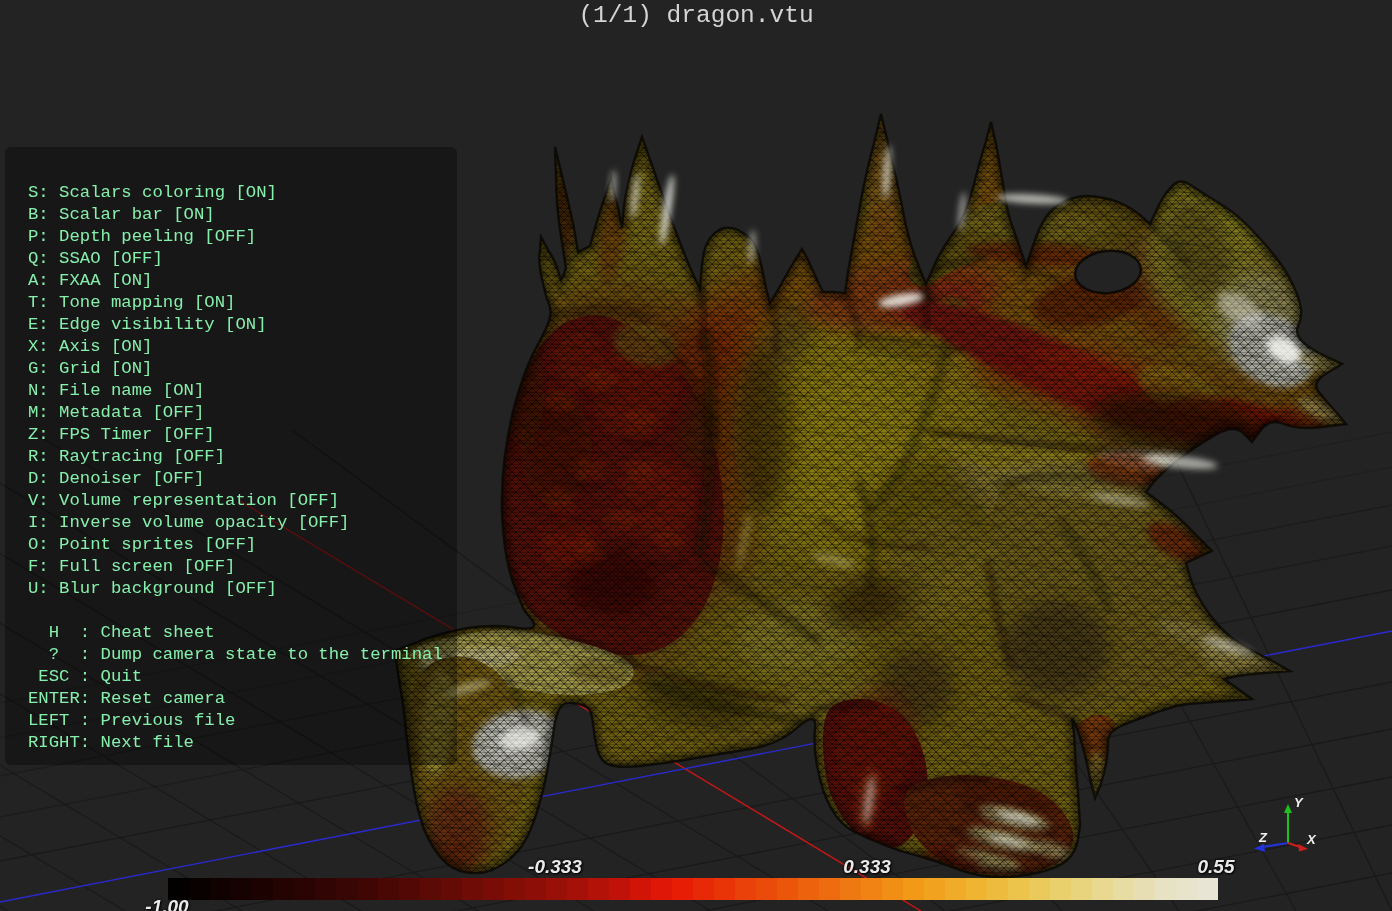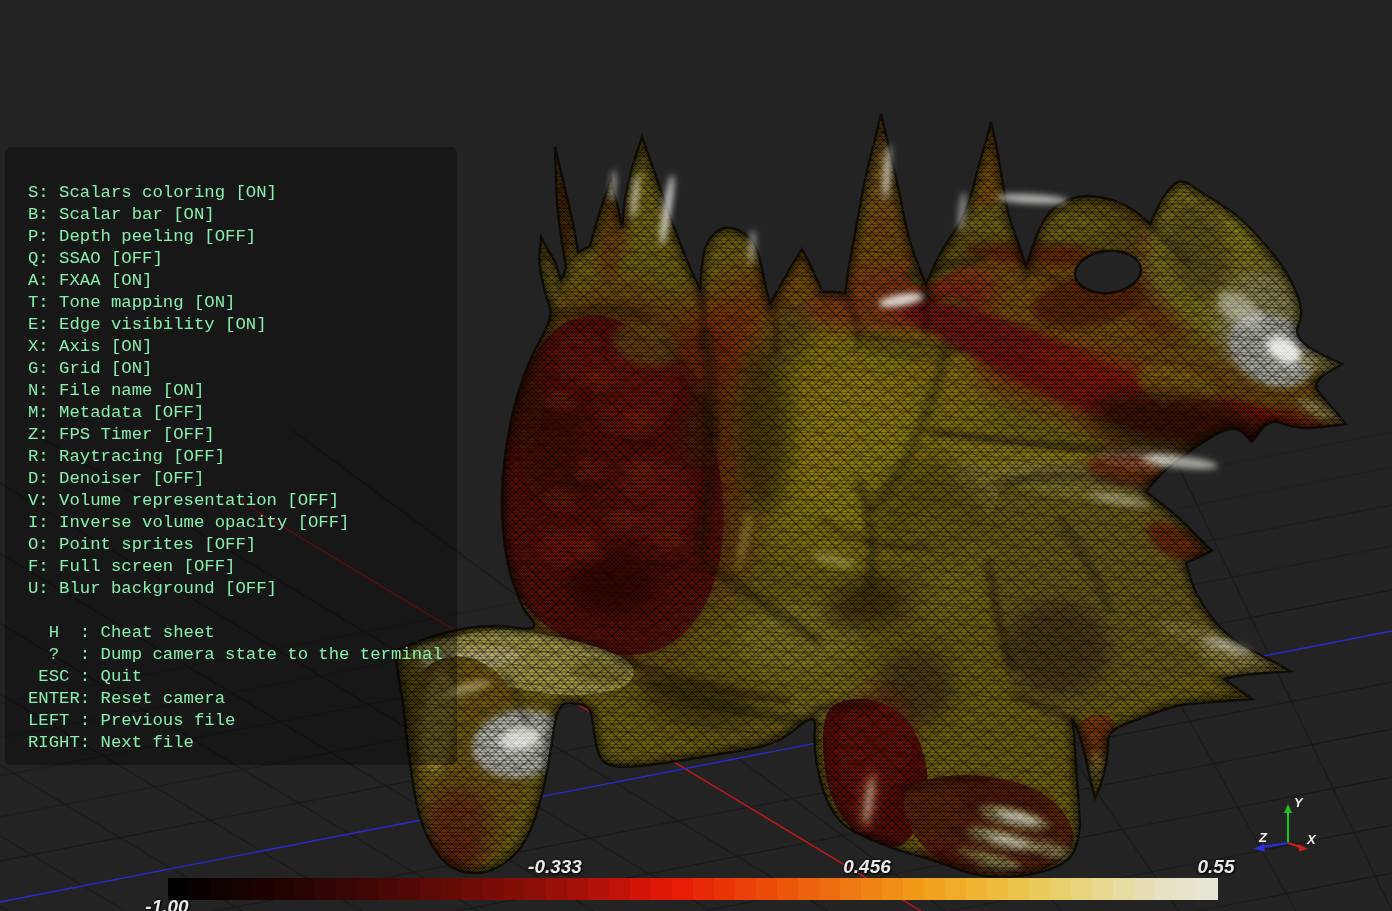--- a/index.html
+++ b/index.html
@@ -291,18 +291,19 @@
 O: Point sprites [OFF]
 F: Full screen [OFF]
 U: Blur background [OFF]
 
   H  : Cheat sheet
   ?  : Dump camera state to the terminal
  ESC : Quit
 ENTER: Reset camera
 LEFT : Previous file
 RIGHT: Next file</pre>
+  <div id="title">(1/1) dragon.vtu</div>
   <div class="sblab" style="left:167px;top:896px;">-1.00</div>
   <div class="sblab" style="left:519px;top:856px;margin-left:36px;">-0.333</div>
-  <div class="sblab" style="left:867px;top:856px;">0.456</div>
+  <div class="sblab" style="left:867px;top:856px;">0.333</div>
   <div class="sblab" style="left:1216px;top:856px;">0.55</div>
   <div id="sbar"></div>
 </div>
 
 </body></html>

